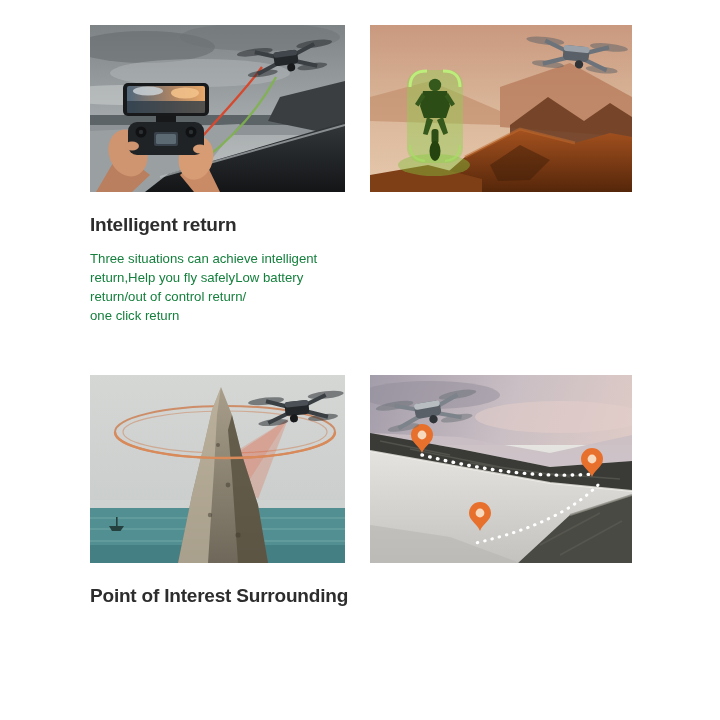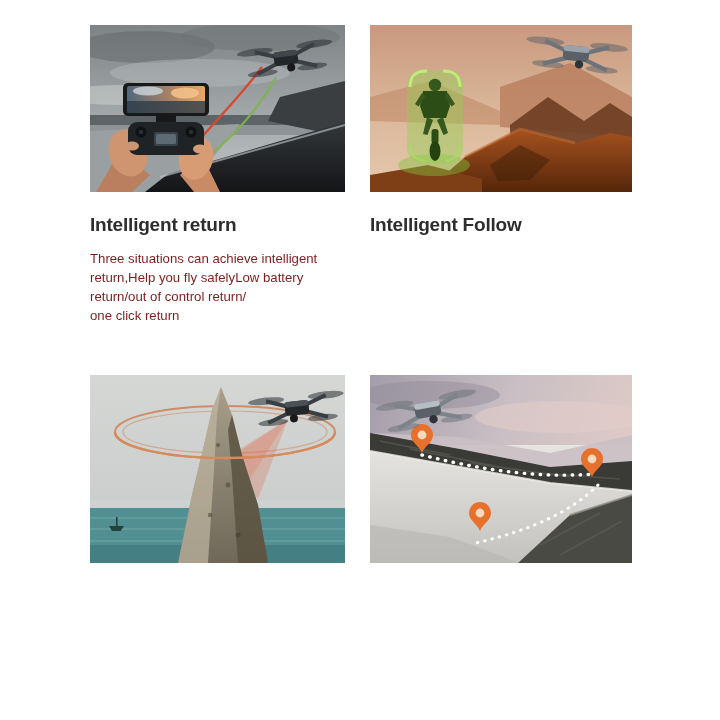--- a/index.html
+++ b/index.html
@@ -7,21 +7,21 @@
         font-family:"Liberation Sans",sans-serif;overflow:hidden;}
   .row{display:flex;gap:25px;padding-left:90px;}
   .row1{margin-top:25px;height:350px;}
   .col1{width:255px;}
   .col2{width:262px;}
   .photo{overflow:hidden;line-height:0;}
   .row1 .photo{height:167px;}
   .row2 .photo{height:188px;}
   h2.feature-title{margin:21px 0 0;font-size:19px;font-weight:700;color:#2d2d2d;
         letter-spacing:-0.2px;white-space:nowrap;line-height:24px;}
-  p.feature-body{margin:12px 0 0;font-size:13.2px;line-height:19px;color:#7f1d1d;
+  p.feature-body{margin:12px 0 0;font-size:13.2px;line-height:19px;color:#15803d;
         white-space:pre-line;width:275px;}
 </style>
 </head>
 <body>
 
 <div class="page">
 
   <div class="row row1">
 
     <section class="feature col1">
@@ -140,21 +140,20 @@
             <ellipse cx="32" cy="-11" rx="19" ry="3.8" fill="#5a5f66" opacity="0.5"></ellipse>
             <ellipse cx="-27" cy="12" rx="16" ry="3.4" fill="#5a5f66" opacity="0.5"></ellipse>
             <ellipse cx="27" cy="12" rx="16" ry="3.4" fill="#5a5f66" opacity="0.5"></ellipse>
             <path d="M-32,-11 L32,12 M32,-11 L-32,12" stroke="#6d737a" stroke-width="4.2" fill="none"></path>
             <rect x="-13" y="-9" width="26" height="15" rx="4.5" fill="#596067"></rect>
             <rect x="-13" y="-9" width="26" height="6" rx="3" fill="#9aa1a8"></rect>
             <circle cx="4" cy="9" r="4.2" fill="#2e3338"></circle>
           </g>
         </svg>
       </div>
-      <h2 class="feature-title">Intelligent Follow</h2>
     </section>
   </div>
 
   <div class="row row2">
 
     <section class="feature col1">
       <div class="photo">
         <svg width="255" height="188" viewBox="0 0 255 188">
           <defs>
             <linearGradient id="sky3" x1="0" y1="0" x2="0" y2="1">
@@ -194,20 +193,21 @@
             <ellipse cx="30" cy="-11" rx="18" ry="3.6" fill="#2c3033" opacity="0.55"></ellipse>
             <ellipse cx="-25" cy="11" rx="15" ry="3.2" fill="#2c3033" opacity="0.55"></ellipse>
             <ellipse cx="25" cy="11" rx="15" ry="3.2" fill="#2c3033" opacity="0.55"></ellipse>
             <path d="M-30,-11 L30,11 M30,-11 L-30,11" stroke="#3a3f43" stroke-width="4" fill="none"></path>
             <rect x="-12" y="-8" width="24" height="14" rx="4" fill="#23272a"></rect>
             <rect x="-12" y="-8" width="24" height="5.5" rx="2.7" fill="#4a5055"></rect>
             <circle cx="-4" cy="9" r="4" fill="#17191b"></circle>
           </g>
         </svg>
       </div>
+      <h2 class="feature-title">Point of Interest Surrounding</h2>
     </section>
 
     <section class="feature col2">
       <div class="photo">
         <svg width="262" height="188" viewBox="0 0 262 188">
           <defs>
             <linearGradient id="sky4" x1="0" y1="0" x2="1" y2="0.25">
               <stop offset="0" stop-color="#a39daa"></stop>
                 <stop offset="0.55" stop-color="#cabfc4"></stop>
                 <stop offset="1" stop-color="#ddcac6"></stop>

